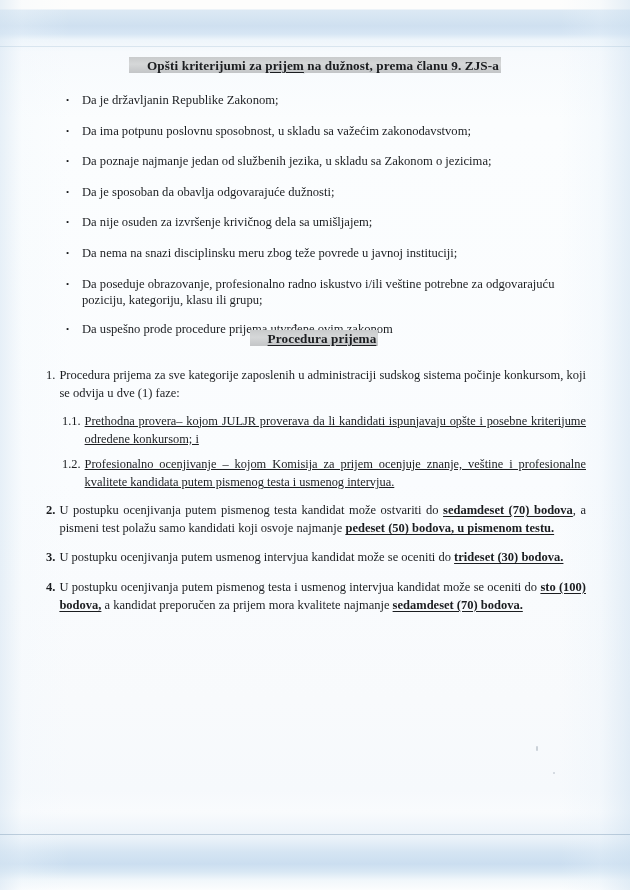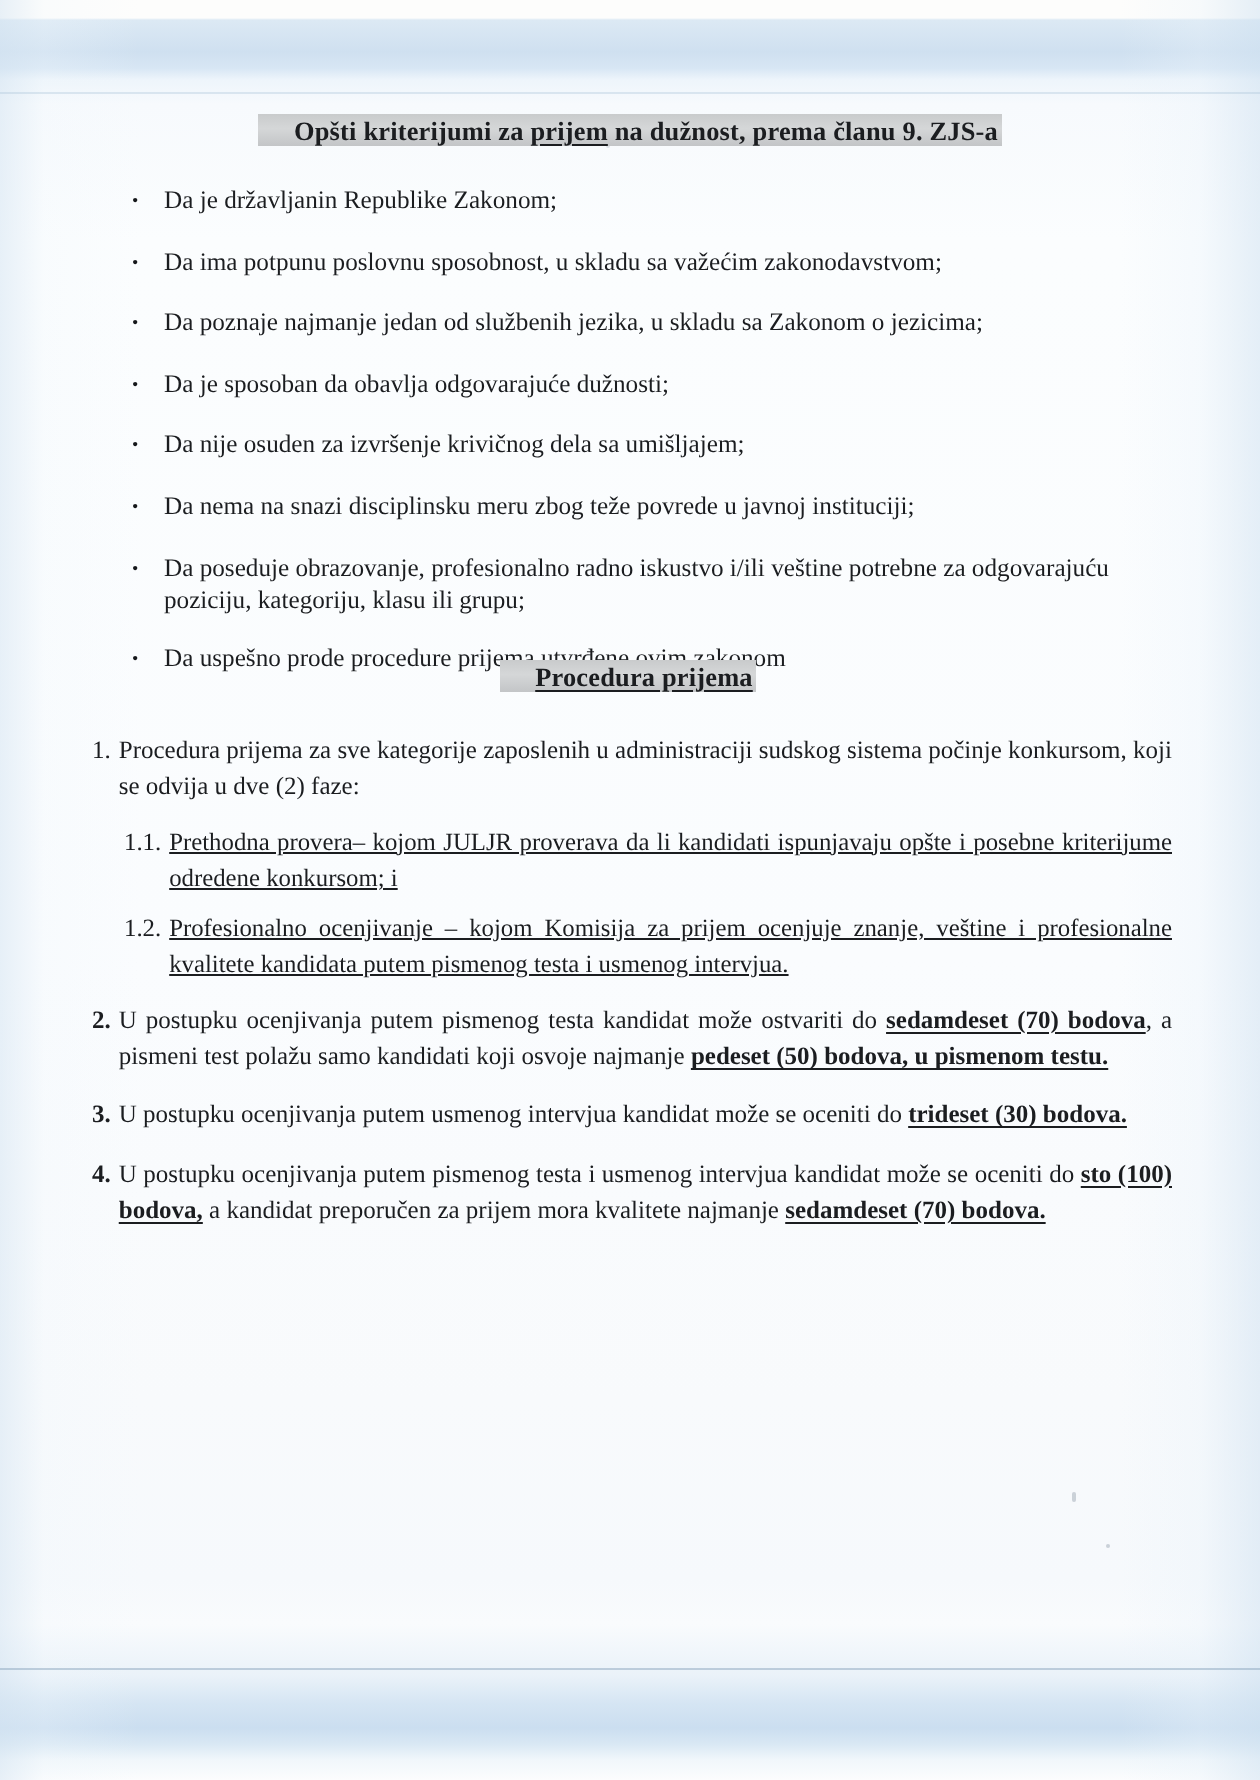--- a/index.html
+++ b/index.html
@@ -243,21 +243,21 @@
     </div>
 
     <div class="doc-heading" id="heading-2">
       <span class="hl u">Procedura prijema</span>
     </div>
 
     <div class="numbers">
 
       <div class="num-row">
         <span class="num-label plain">1.</span>
-        <span class="num-text">Procedura prijema za sve kategorije zaposlenih u administraciji sudskog sistema počinje konkursom, koji se odvija u dve (2) faze:</span>
+        <span class="num-text">Procedura prijema za sve kategorije zaposlenih u administraciji sudskog sistema počinje konkursom, koji se odvija u dve (1) faze:</span>
       </div>
 
       <div class="sub-block">
 
         <div class="sub-row">
           <span class="sub-label">1.1.</span>
           <span class="sub-text">Prethodna provera– kojom JULJR  proverava da li kandidati ispunjavaju opšte i posebne kriterijume odredene konkursom; i</span>
         </div>
 
         <div class="sub-row">

